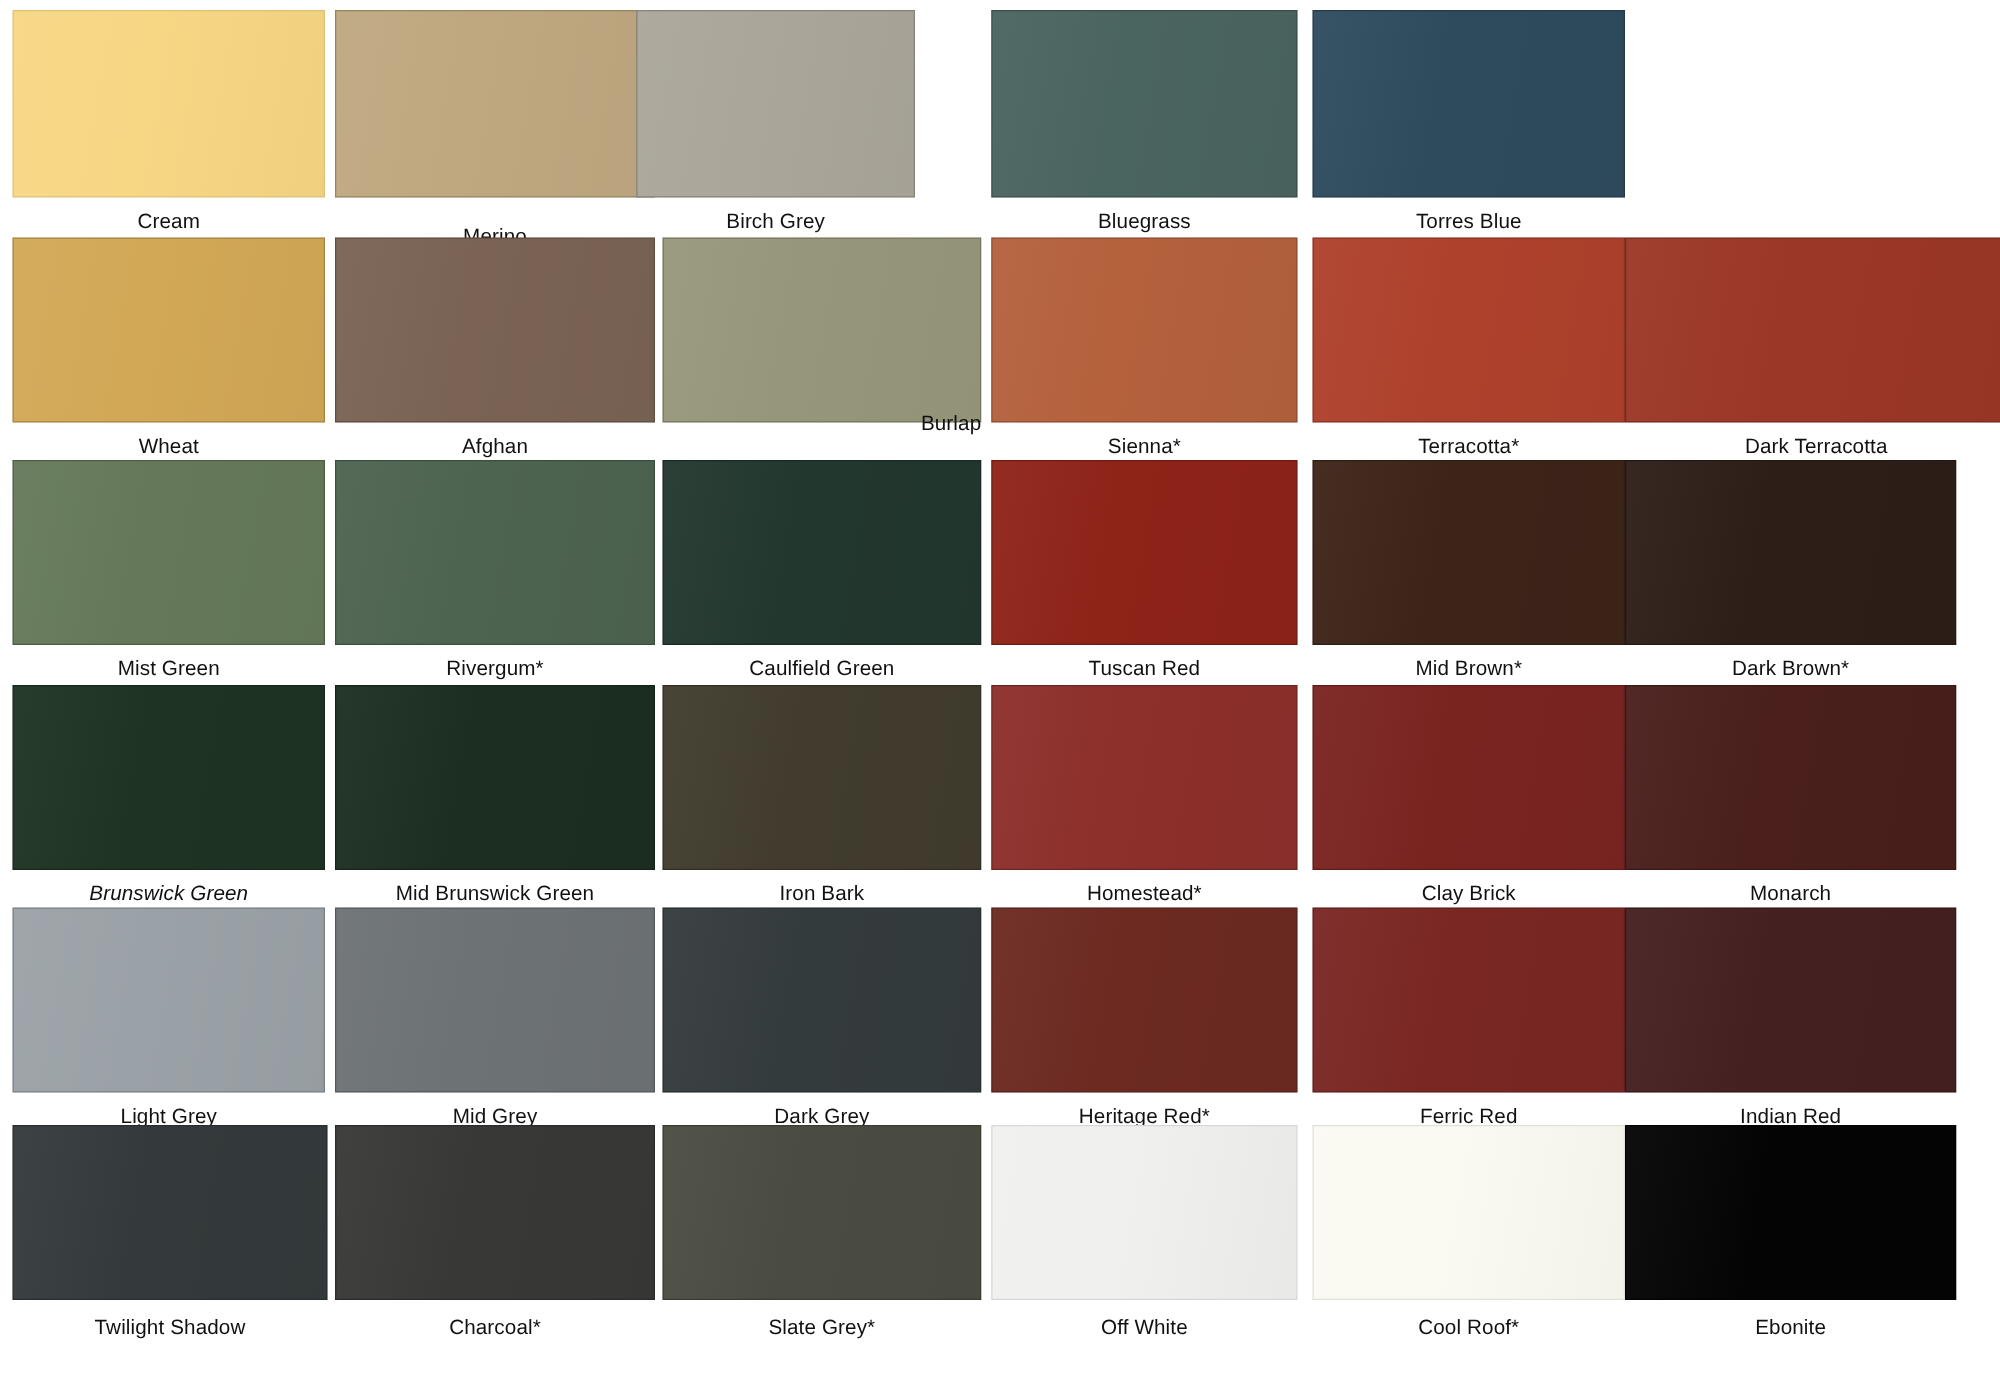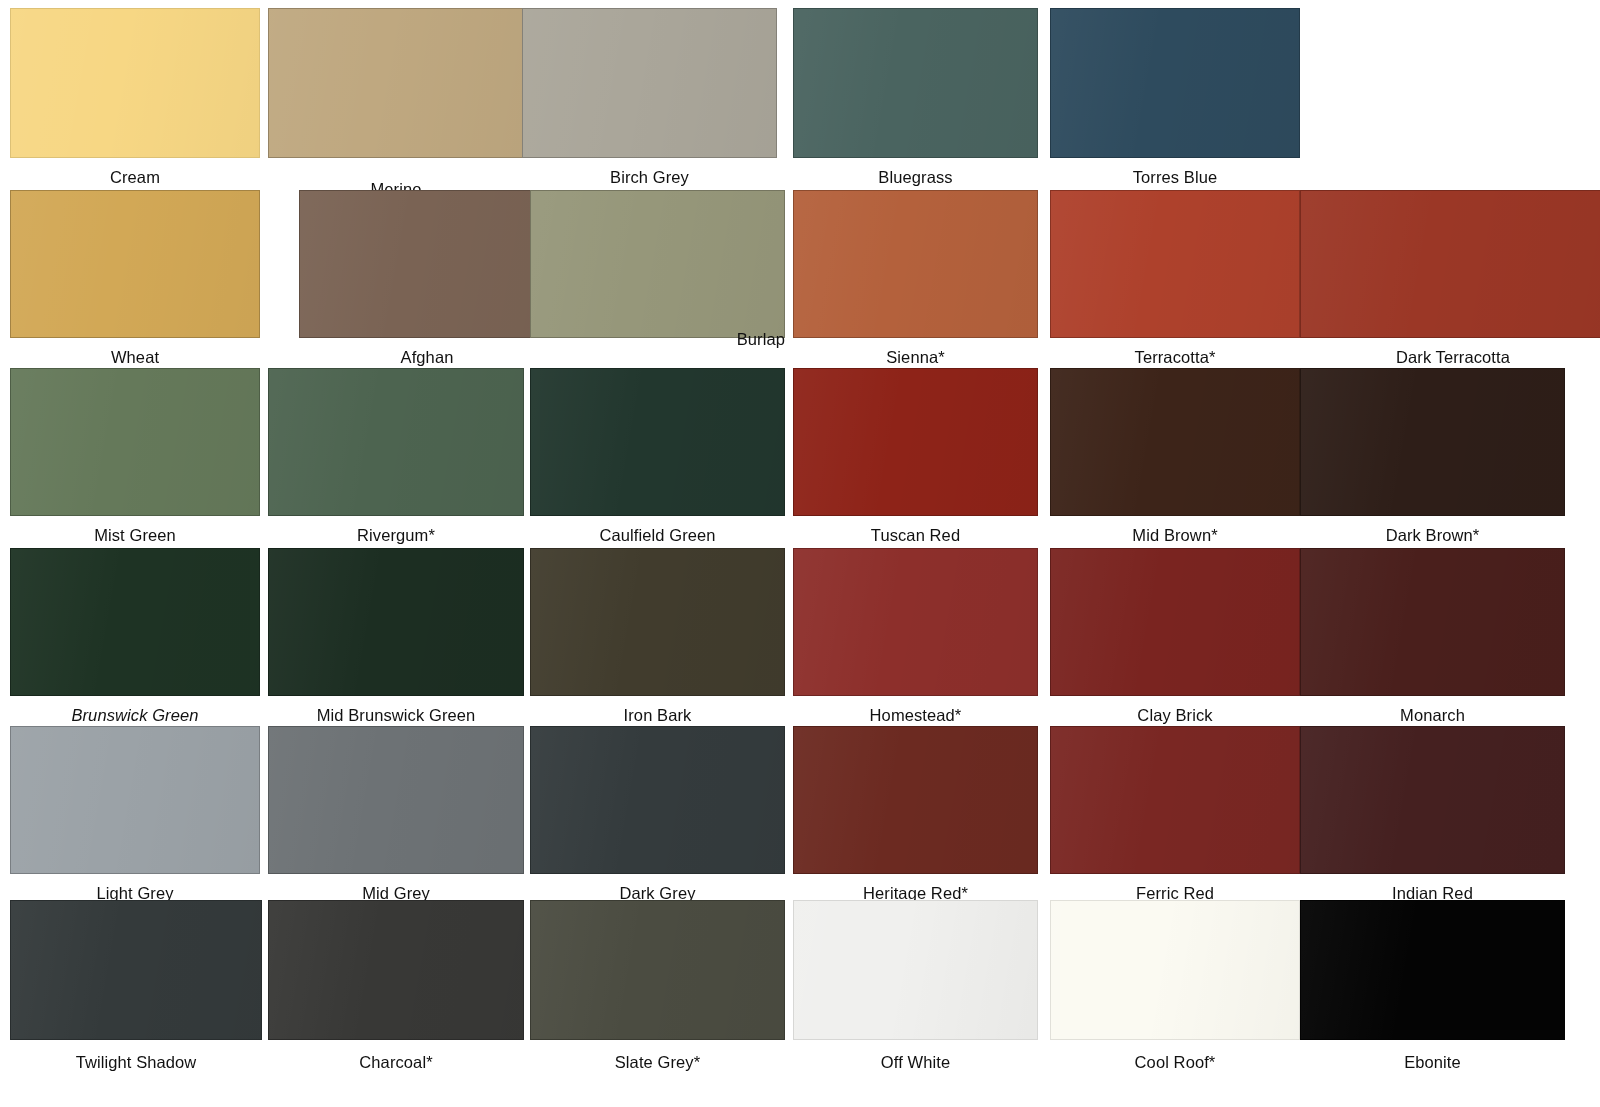--- a/index.html
+++ b/index.html
@@ -80,21 +80,21 @@
           <div class="sheen"></div>
         </div>
         <div class="swatch-label" style="top: 160px;">Cream</div>
       </div>
       <div class="swatch-cell" style="left: 268px; width: 256px; height: 180px;">
         <div class="swatch-chip" title="Merino" style="background: rgb(191, 168, 128); height: 150px;">
           <div class="sheen"></div>
         </div>
         <div class="swatch-label" style="top: 172px;">Merino</div>
       </div>
-      <div class="swatch-cell" style="left: 522px; width: 255px; height: 180px;">
+      <div class="swatch-cell" style="left: 509px; width: 203px; height: 180px; padding-left: 20px;">
         <div class="swatch-chip" title="Birch Grey" style="background: rgb(170, 166, 154); height: 150px;">
           <div class="sheen"></div>
         </div>
         <div class="swatch-label" style="top: 160px;">Birch Grey</div>
       </div>
       <div class="swatch-cell" style="left: 793px; width: 245px; height: 180px;">
         <div class="swatch-chip" title="Bluegrass" style="background: rgb(74, 100, 96); height: 150px;">
           <div class="sheen"></div>
         </div>
         <div class="swatch-label" style="top: 160px;">Bluegrass</div>
@@ -106,21 +106,21 @@
         <div class="swatch-label" style="top: 160px;">Torres Blue</div>
       </div>
     </div>
     <div class="swatch-row" style="top: 190px; height: 178px;">
       <div class="swatch-cell" style="left: 10px; width: 250px; height: 178px;">
         <div class="swatch-chip" title="Wheat" style="background: rgb(210, 168, 86); height: 148px;">
           <div class="sheen"></div>
         </div>
         <div class="swatch-label" style="top: 158px;">Wheat</div>
       </div>
-      <div class="swatch-cell" style="left: 268px; width: 256px; height: 178px; margin-left: 31px;">
+      <div class="swatch-cell" style="left: 268px; width: 256px; height: 178px;">
         <div class="swatch-chip" title="Afghan" style="background: rgb(122, 99, 84); height: 148px;">
           <div class="sheen"></div>
         </div>
         <div class="swatch-label" style="top: 158px;">Afghan</div>
       </div>
       <div class="swatch-cell" style="left: 530px; width: 255px; height: 178px;">
         <div class="swatch-chip" title="Burlap" style="background: rgb(150, 151, 122); height: 148px;">
           <div class="sheen"></div>
         </div>
         <div class="swatch-label" style="top: 140px; text-align: right;">Burlap</div>

